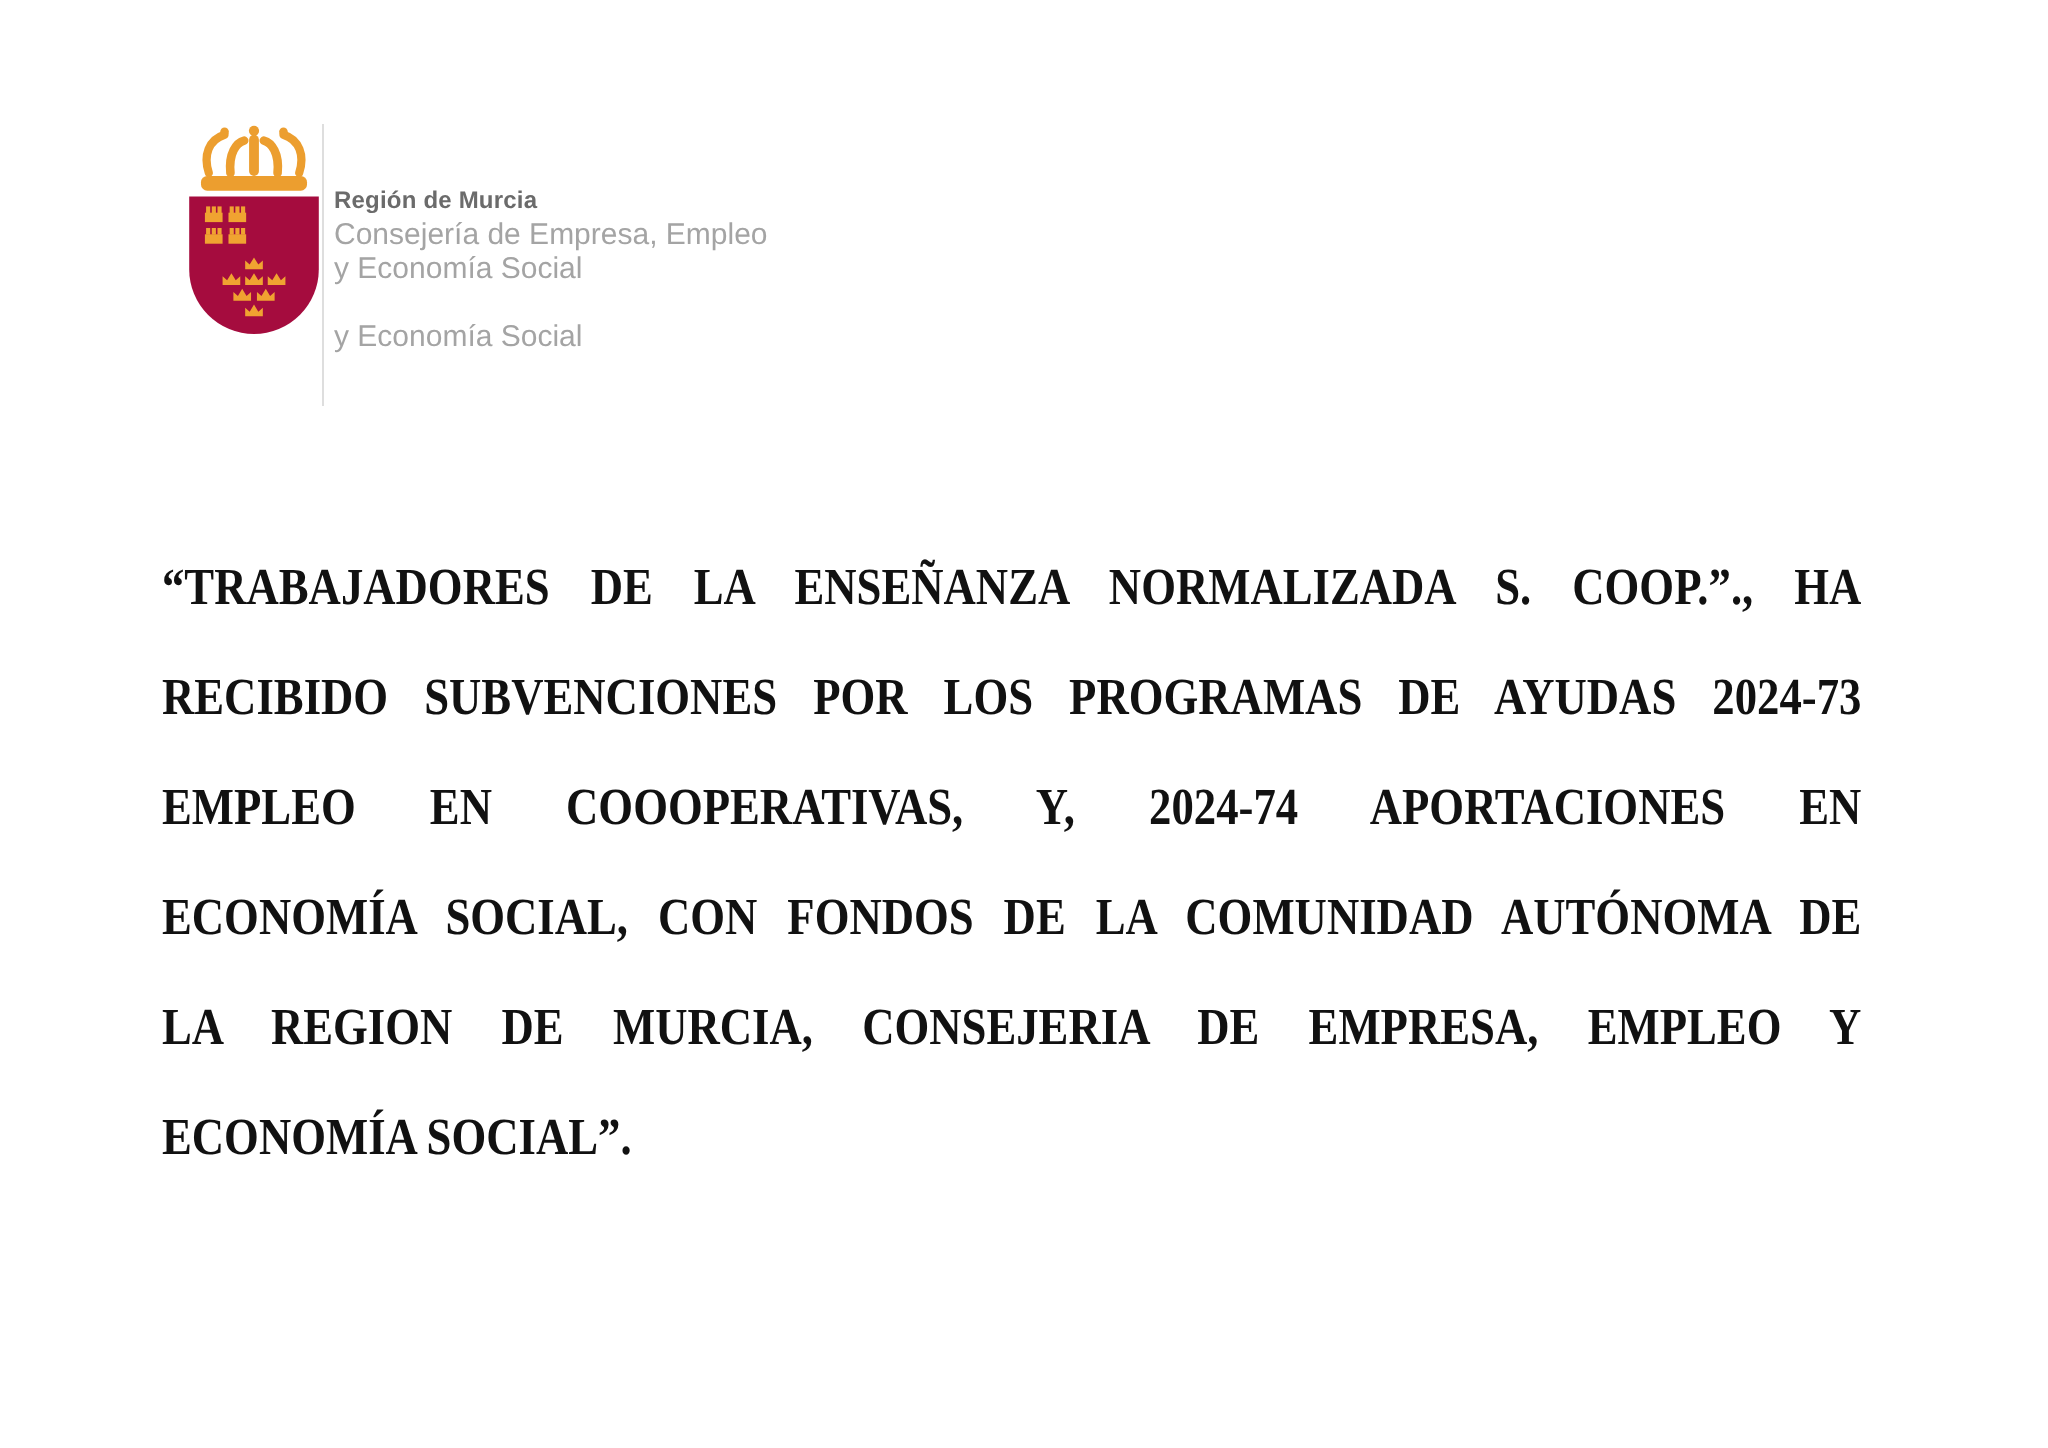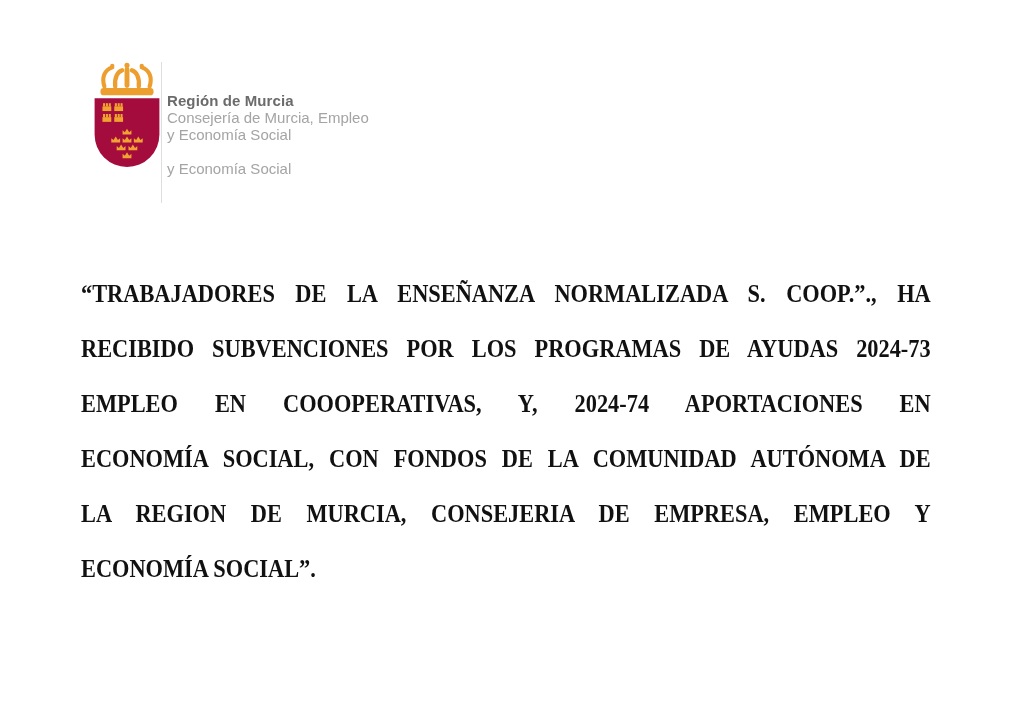--- a/index.html
+++ b/index.html
@@ -32,21 +32,21 @@
     height: 141px;
     background: #dedede;
   }
   .header-text {
     position: absolute;
     left: 167px;
     top: 92px;
     width: 330px;
   }
   .org-title {
-    font-size: 15px;
+    font-size: 12px;
     font-weight: 700;
     color: #6b6b6b;
     line-height: 17px;
     letter-spacing: 0.1px;
   }
   .org-sub {
     font-size: 15px;
     font-weight: 400;
     color: #a4a4a4;
     line-height: 17px;
@@ -127,21 +127,21 @@
       <use href="#crl" x="23.5" y="86"></use>
       <use href="#crl" x="35.5" y="86"></use>
       <use href="#crl" x="29.5" y="94"></use>
     </g>
   </svg>
 
   <div class="letterhead-divider"></div>
 
   <div class="header-text">
     <div class="org-title">Región de Murcia</div>
-    <div class="org-sub">Consejería de Murcia, Empleo</div>
+    <div class="org-sub">Consejería de Empresa, Empleo</div>
     <div class="org-sub">y Economía Social</div>
     <div class="dept-block">
       <div class="org-sub">y Economía Social</div>
     </div>
   </div>
 
   <div class="body-text">
     <div class="body-text-inner">
       <div class="body-line">“TRABAJADORES DE LA ENSEÑANZA NORMALIZADA S. COOP.”., HA</div>
       <div class="body-line">RECIBIDO SUBVENCIONES POR LOS PROGRAMAS DE AYUDAS 2024-73</div>

